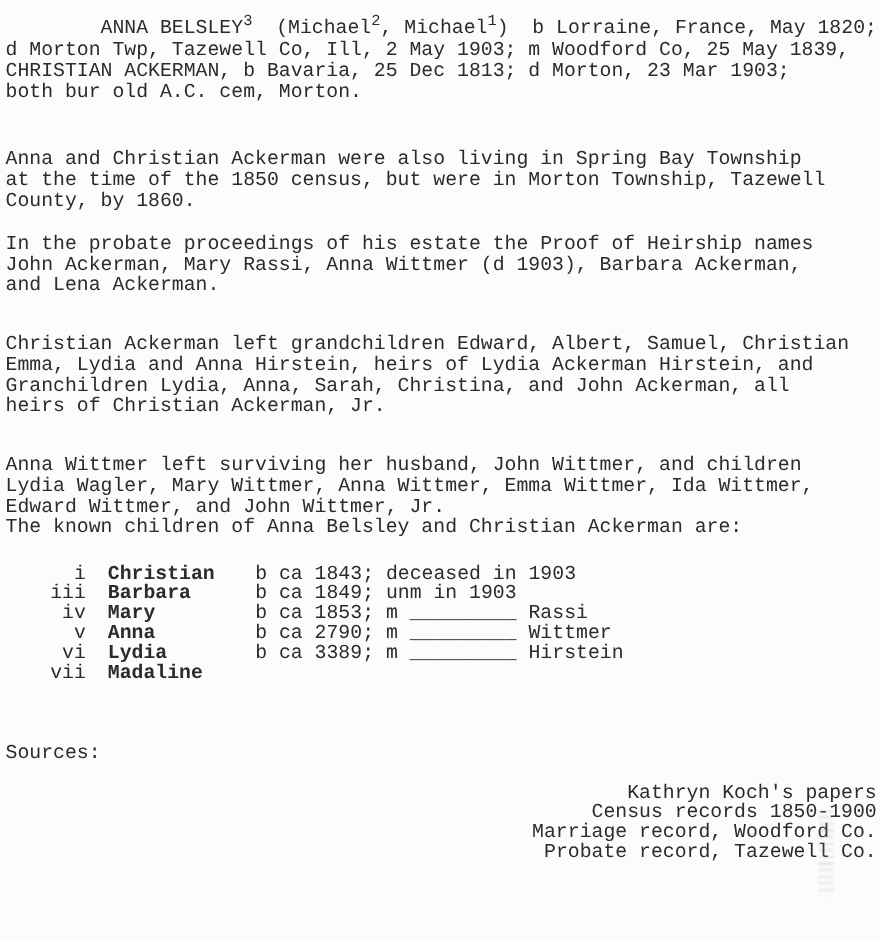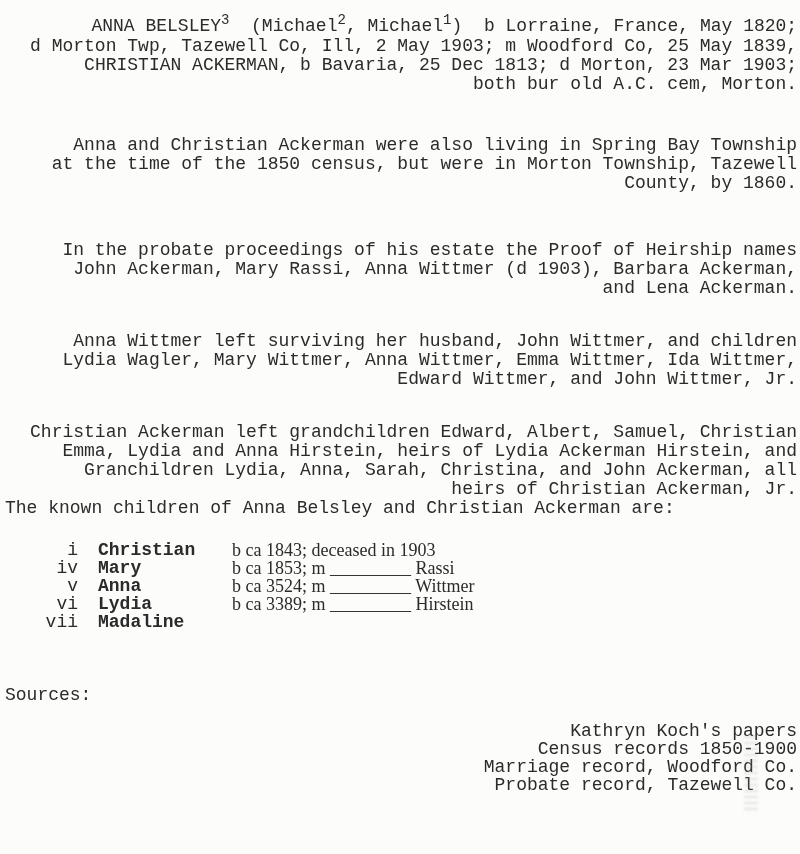--- a/index.html
+++ b/index.html
@@ -15,42 +15,41 @@
   }
   .page {
     position: absolute;
     top: 17px;
     left: 5px;
     width: 792px;
   }
   .mono-block {
     white-space: pre;
     letter-spacing: 0;
-    text-align: right;
   }
   .entry-head-line { white-space: pre; }
   .sup {
     font-size: 14px;
     position: relative;
     top: -7px;
   }
   .para-2 { margin-top: 42px; }
-  .para-3 { margin-top: 48px; }
+  .para-3 { margin-top: 20px; }
   .para-4 { margin-top: 34px; }
   .para-5 { margin-top: 34px; }
   .children-heading { white-space: pre; }
   .children-list { margin-top: 23px; }
   .child-row {
     display: flex;
     line-height: 18px;
     padding-left: 40px;
   }
   .child-num { width: 33px; text-align: right; flex: none; }
   .child-name { width: 134px; margin-left: 20px; flex: none; white-space: pre; font-weight: bold; }
-  .child-detail { white-space: pre; font-family: Liberation Serif, serif; }
+  .child-detail { white-space: pre; }
   .sources-heading { margin-top: 55px; white-space: pre; }
   .sources-list { margin-top: 17px; line-height: 18px; white-space: pre; text-align: right; }
   .scan-artifact {
     position: absolute;
     left: 744px;
     top: 736px;
     width: 14px;
     height: 78px;
     background: repeating-linear-gradient(
       180deg,
@@ -74,46 +73,51 @@
   </div>
 
   <div class="mono-block para-2">Anna and Christian Ackerman were also living in Spring Bay Township
 at the time of the 1850 census, but were in Morton Township, Tazewell
 County, by 1860.</div>
 
   <div class="mono-block para-3">In the probate proceedings of his estate the Proof of Heirship names
 John Ackerman, Mary Rassi, Anna Wittmer (d 1903), Barbara Ackerman,
 and Lena Ackerman.</div>
 
-  <div class="mono-block para-4">Anna Wittmer left surviving her husband, John Wittmer, and children
-Lydia Wagler, Mary Wittmer, Anna Wittmer, Emma Wittmer, Ida Wittmer,
-Edward Wittmer, and John Wittmer, Jr.</div>
-
   <div class="mono-block para-5">Christian Ackerman left grandchildren Edward, Albert, Samuel, Christian
 Emma, Lydia and Anna Hirstein, heirs of Lydia Ackerman Hirstein, and
 Granchildren Lydia, Anna, Sarah, Christina, and John Ackerman, all
 heirs of Christian Ackerman, Jr.</div>
+
+  <div class="mono-block para-4">Anna Wittmer left surviving her husband, John Wittmer, and children
+Lydia Wagler, Mary Wittmer, Anna Wittmer, Emma Wittmer, Ida Wittmer,
+Edward Wittmer, and John Wittmer, Jr.</div>
 
   <div class="children-heading">The known children of Anna Belsley and Christian Ackerman are:</div>
 
   <div class="children-list">
     <div class="child-row">
       <span class="child-num">i</span>
       <span class="child-name">Christian</span>
       <span class="child-detail">b ca 1843; deceased in 1903</span>
     </div>
     <div class="child-row">
+      <span class="child-num">iii</span>
+      <span class="child-name">Barbara</span>
+      <span class="child-detail">b ca 1849; unm in 1903</span>
+    </div>
+    <div class="child-row">
       <span class="child-num">iv</span>
       <span class="child-name">Mary</span>
       <span class="child-detail">b ca 1853; m _________ Rassi</span>
     </div>
     <div class="child-row">
       <span class="child-num">v</span>
       <span class="child-name">Anna</span>
-      <span class="child-detail">b ca 3524; m _________ Wittmer</span>
+      <span class="child-detail">b ca 2790; m _________ Wittmer</span>
     </div>
     <div class="child-row">
       <span class="child-num">vi</span>
       <span class="child-name">Lydia</span>
       <span class="child-detail">b ca 3389; m _________ Hirstein</span>
     </div>
     <div class="child-row">
       <span class="child-num">vii</span>
       <span class="child-name">Madaline</span>
     </div>

